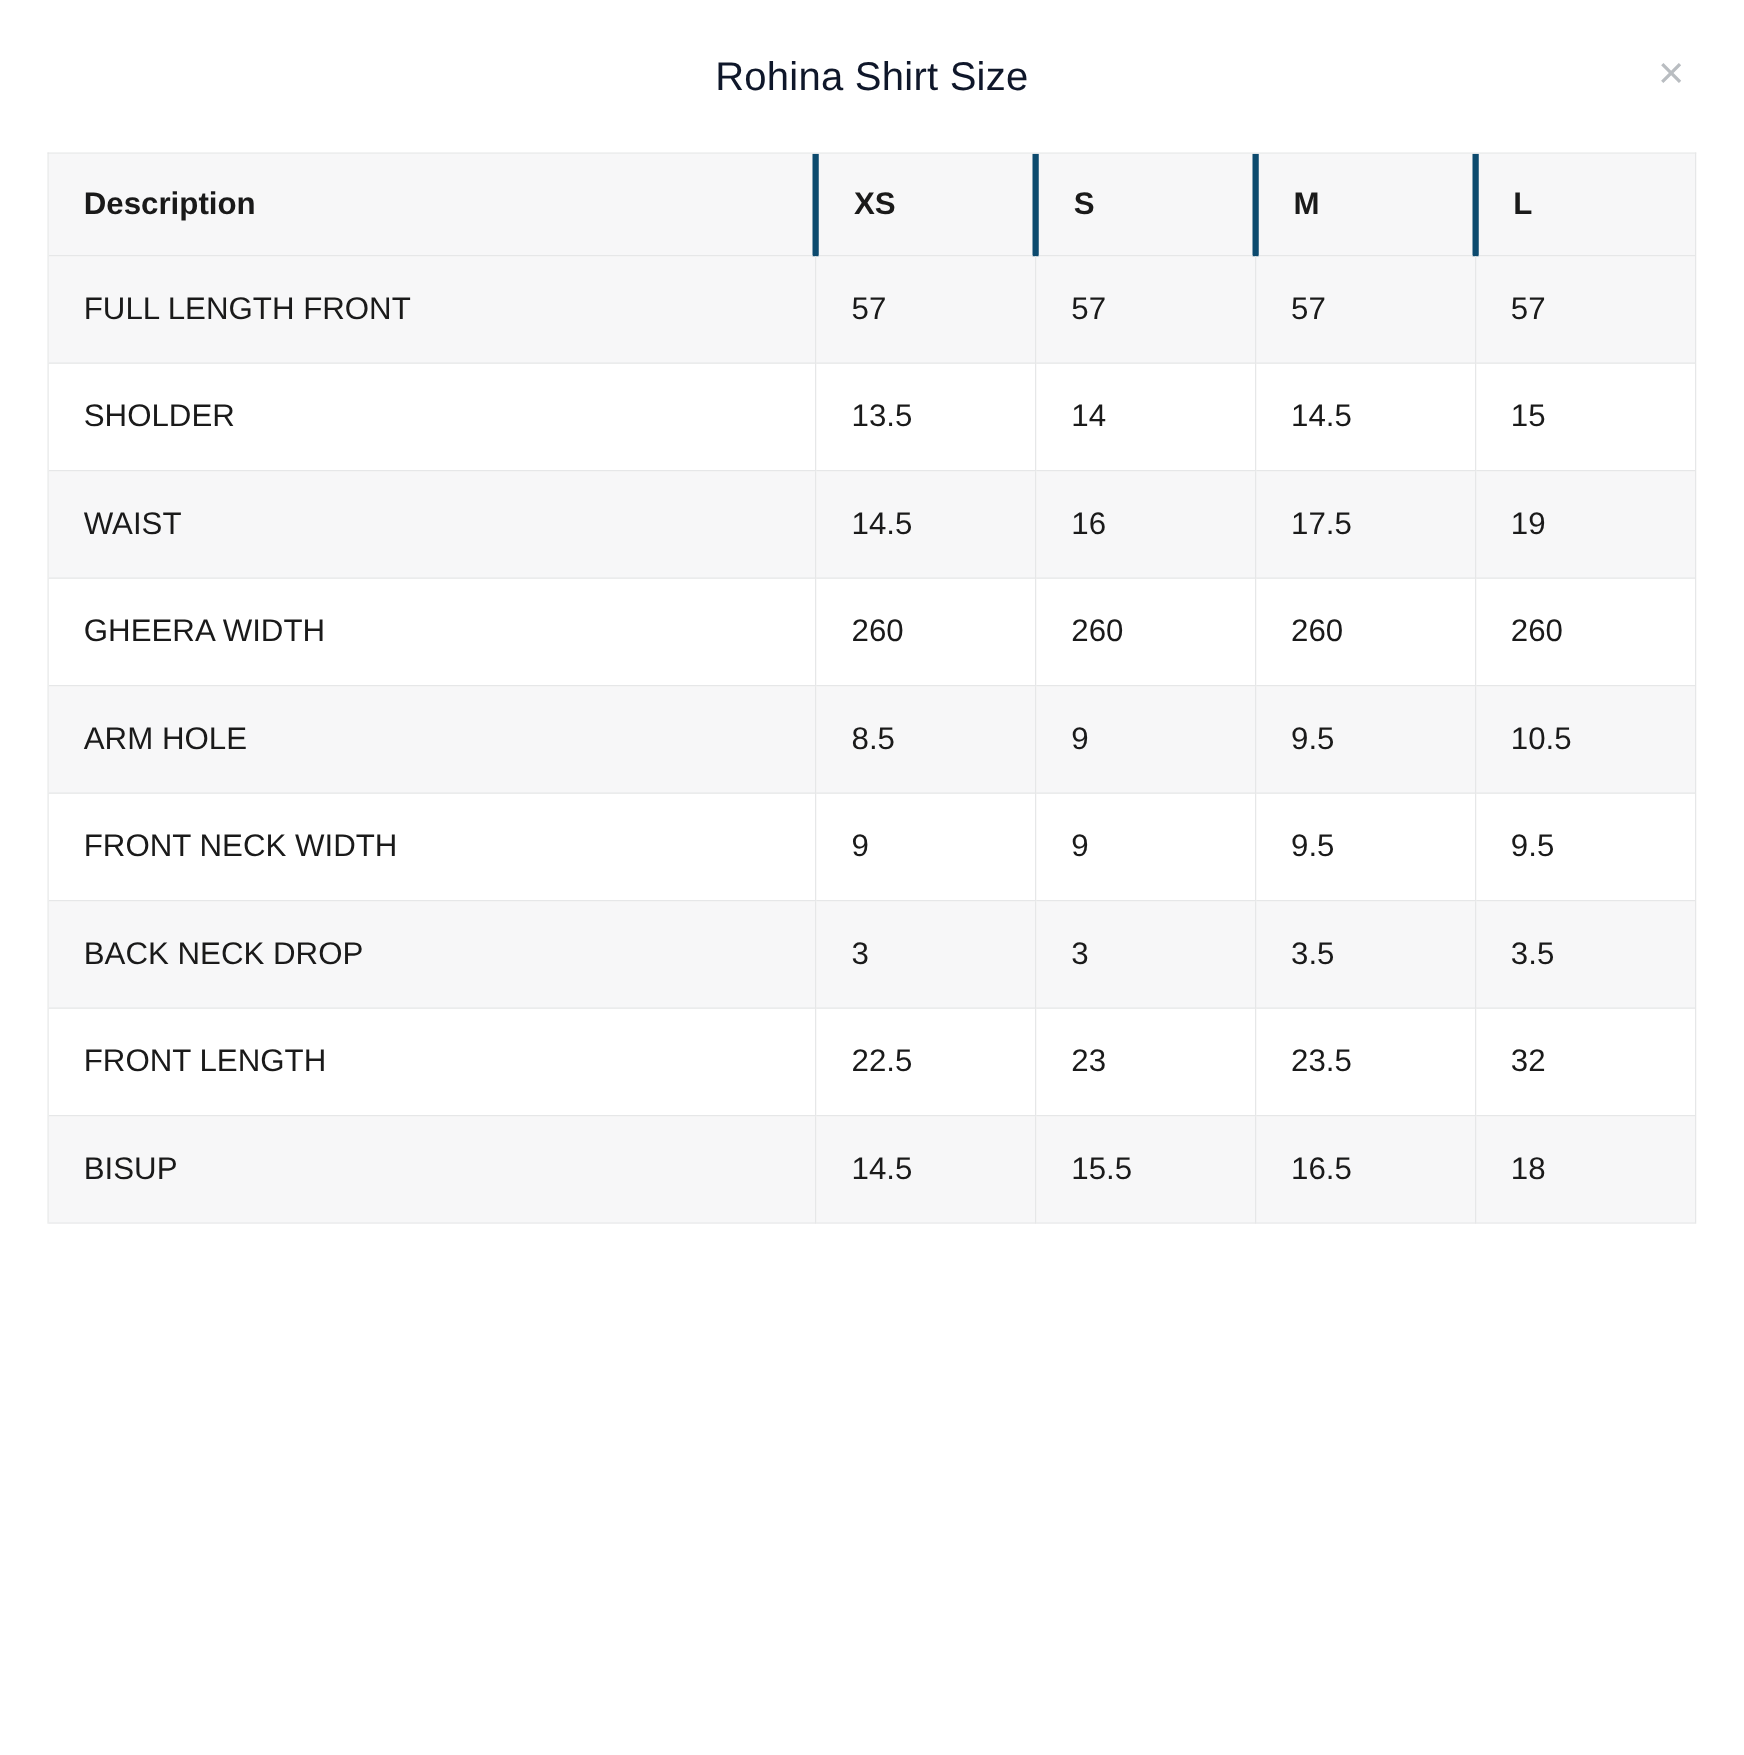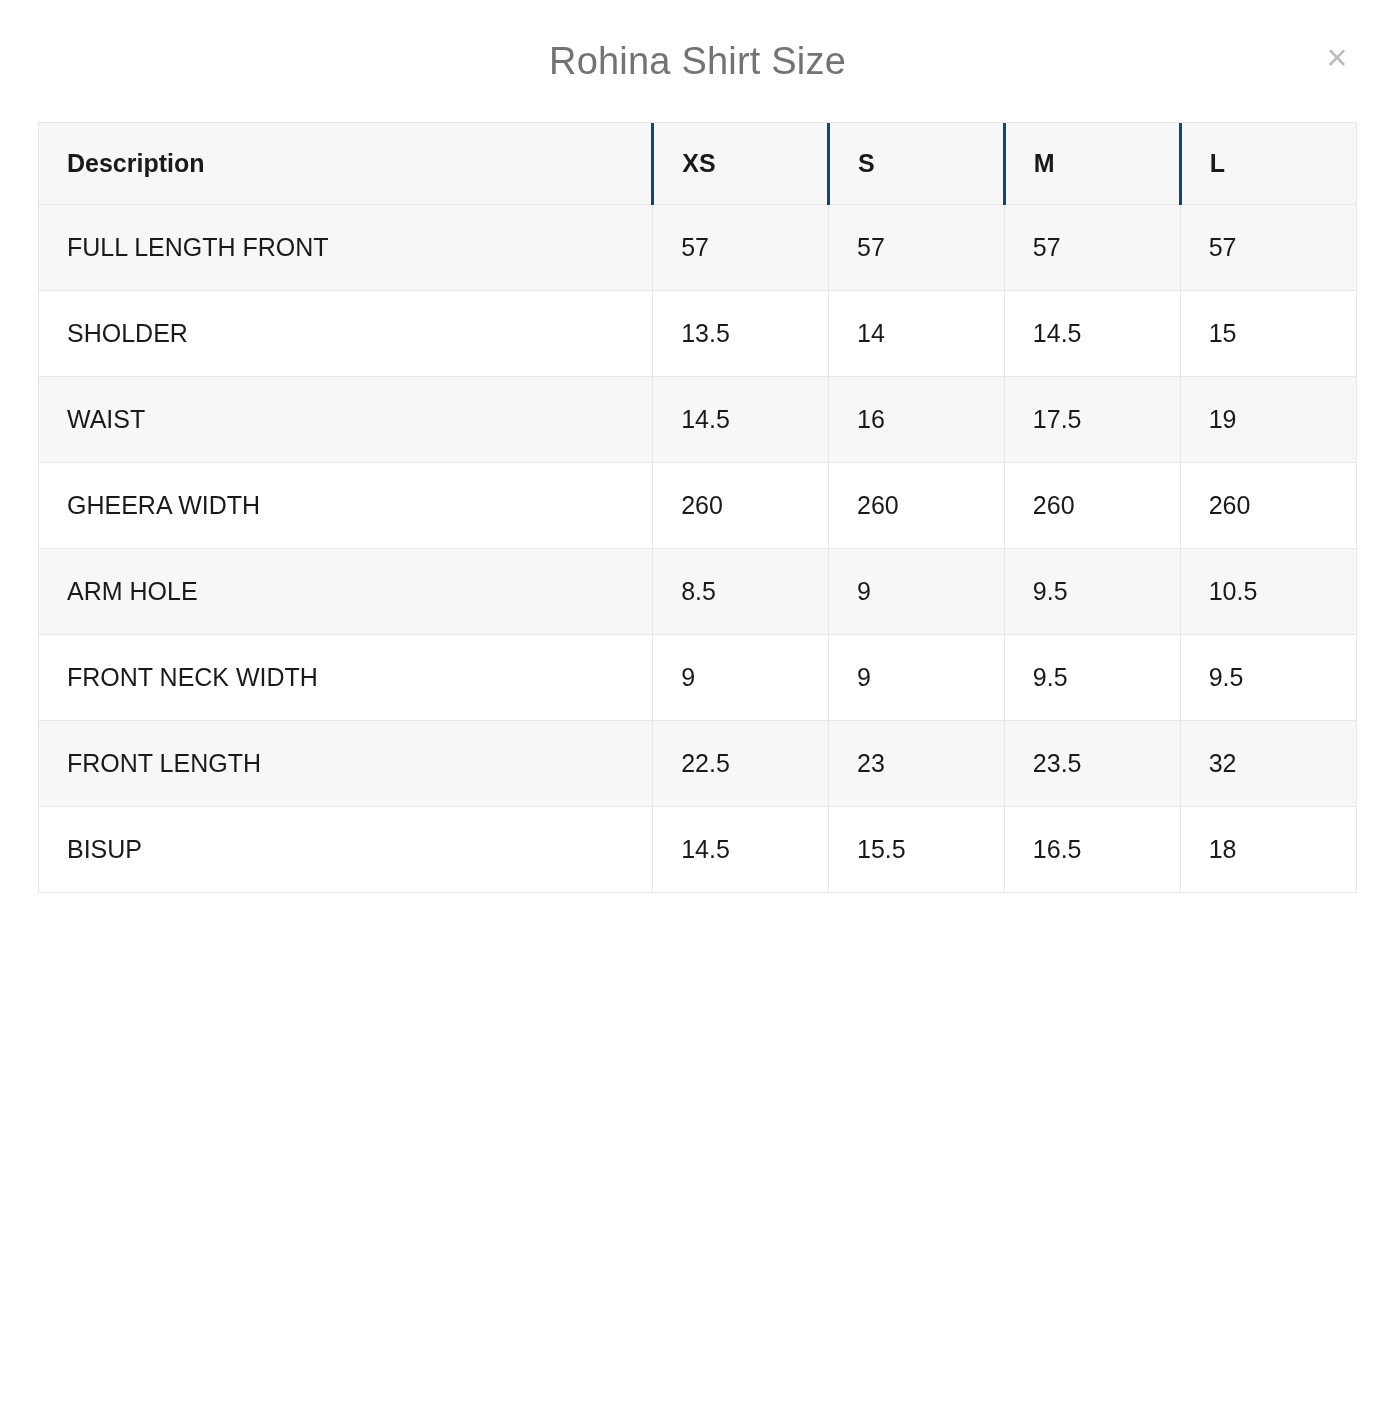--- a/index.html
+++ b/index.html
@@ -18,23 +18,23 @@
     padding: 0;
   }
   .modal-header {
     position: relative;
     height: 122px;
     display: flex;
     align-items: center;
     justify-content: center;
   }
   .modal-title {
-    font-size: 38px;
+    font-size: 32px;
     font-weight: 400;
-    color: #737373;
+    color: #0f172a;
     letter-spacing: 0.2px;
     text-align: center;
     margin: 0;
   }
   .close-btn {
     position: absolute;
     top: 38px;
     right: 38px;
     width: 40px;
     height: 40px;
@@ -63,21 +63,21 @@
   }
   table.size-table col.c-desc { width: 46.6%; }
   table.size-table col.c-size { width: 13.35%; }
   table.size-table thead th {
     background: #f7f7f8;
     text-align: left;
     font-size: 25px;
     font-weight: bold;
     color: #1a1a1a;
     padding: 26px 28px;
-    border-right: 3px solid #0c4a6e;
+    border-right: 5px solid #0c4a6e;
     border-bottom: 1px solid #e6e7e8;
     vertical-align: middle;
     white-space: nowrap;
   }
   table.size-table thead th:last-child { border-right: none; }
   table.size-table tbody td {
     font-size: 25px;
     color: #1a1a1a;
     padding: 28px 28px;
     border-right: 1px solid #e6e7e8;
@@ -154,20 +154,27 @@
           <td>10.5</td>
         </tr>
         <tr>
           <td>FRONT NECK WIDTH</td>
           <td>9</td>
           <td>9</td>
           <td>9.5</td>
           <td>9.5</td>
         </tr>
         <tr>
+          <td>BACK NECK DROP</td>
+          <td>3</td>
+          <td>3</td>
+          <td>3.5</td>
+          <td>3.5</td>
+        </tr>
+        <tr>
           <td>FRONT LENGTH</td>
           <td>22.5</td>
           <td>23</td>
           <td>23.5</td>
           <td>32</td>
         </tr>
         <tr>
           <td>BISUP</td>
           <td>14.5</td>
           <td>15.5</td>

